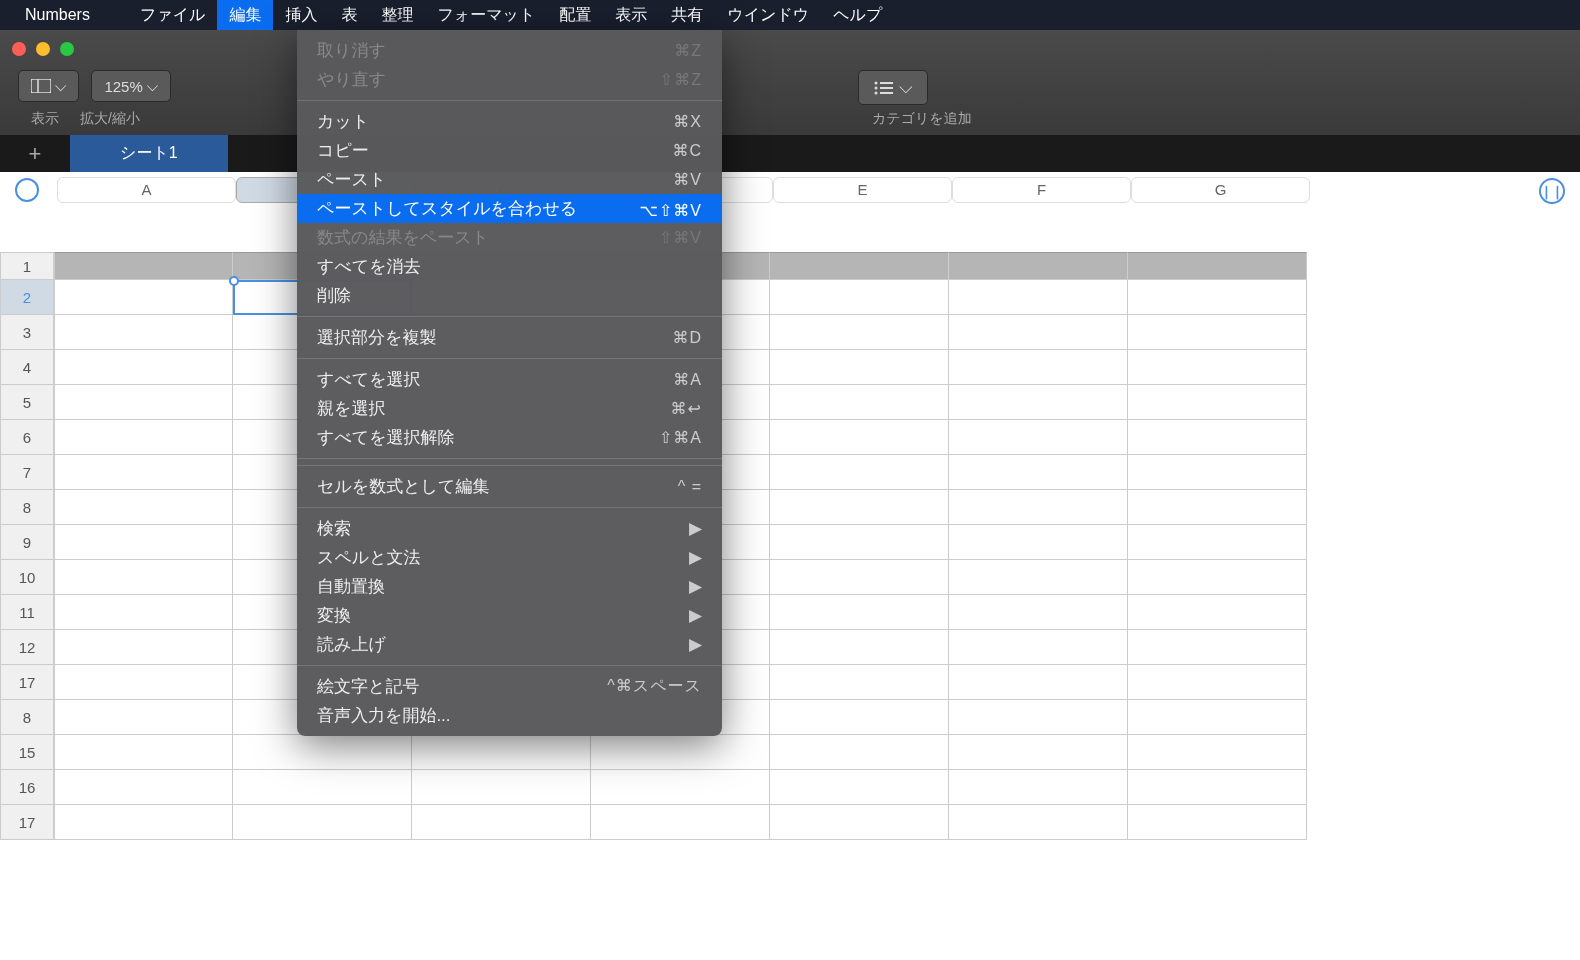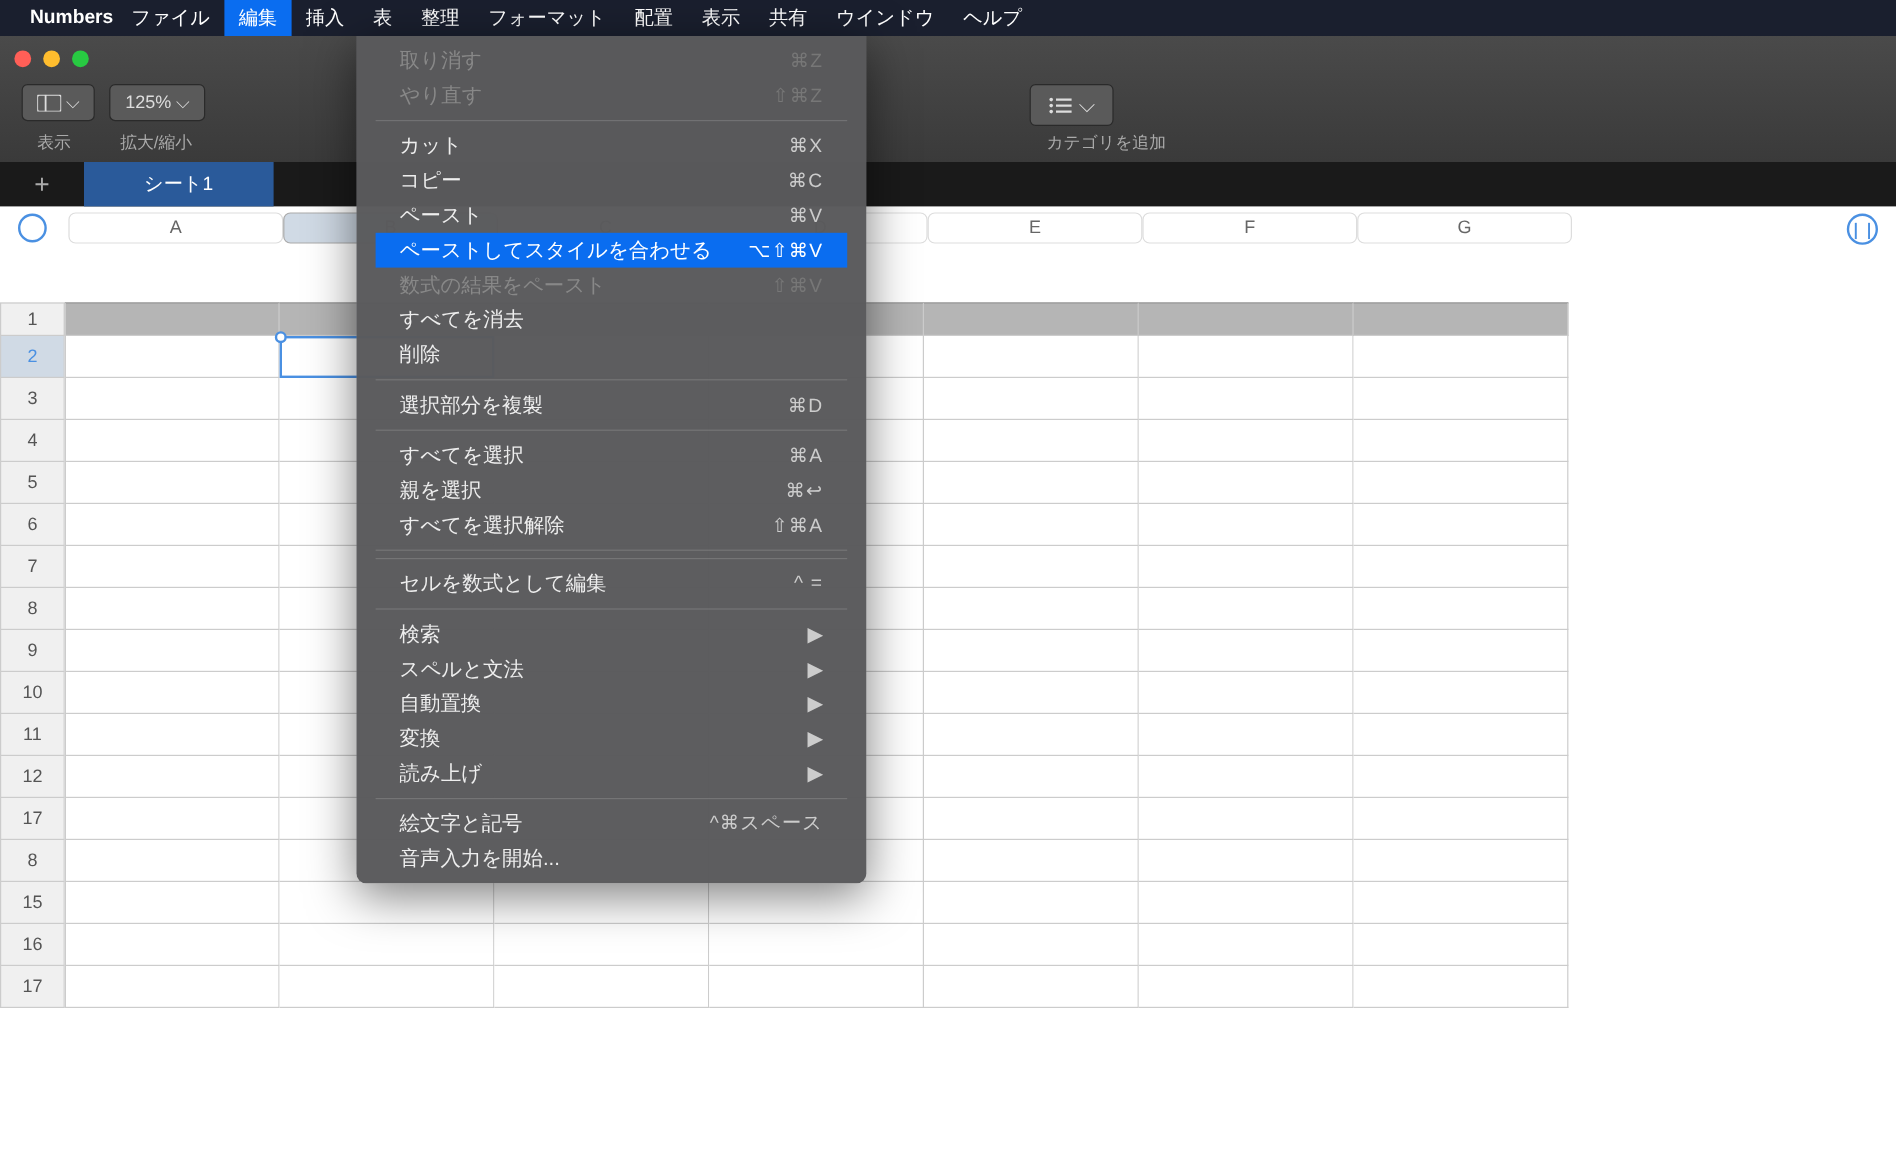--- a/index.html
+++ b/index.html
@@ -1,37 +1,37 @@
 <!DOCTYPE html>
 <html><head>
 <meta charset="utf-8">
 <style>
 * { margin: 0; padding: 0; box-sizing: border-box; font-family: -apple-system, "Hiragino Sans", sans-serif; }
 body { background: #fff; width: 1580px; height: 960px; overflow: hidden; }
 
 
 .menubar { background: #1a1f2e; height: 30px; display: flex; align-items: center; padding: 0 10px; color: #fff; font-size: 16px; }
 .apple-logo { font-size: 18px; margin-right: 15px; }
-.app-name { font-weight: 700; margin-right: 3px; }
+.app-name { font-weight: 400; margin-right: 38px; }
 .menu-item { padding: 20px 12px; cursor: pointer; }
 .menu-item.active { background: #0a6df0; }
 
 
 .toolbar { background: linear-gradient(#4a4a4a, #3a3a3a); height: 105px; position: relative; }
 .traffic-lights { position: absolute; top: 12px; left: 12px; display: flex; gap: 10px; }
 .light { width: 14px; height: 14px; border-radius: 50%; }
 .light.red { background: #ff5f57; }
 .light.yellow { background: #ffbd2e; }
 .light.green { background: #28ca42; }
 
 .toolbar-controls { position: absolute; top: 40px; left: 18px; display: flex; gap: 12px; align-items: center; }
 .tb-btn { background: #5a5a5a; border: 1px solid #2a2a2a; border-radius: 5px; color: #ddd; padding: 6px 12px; font-size: 15px; display: flex; align-items: center; gap: 4px; cursor: pointer; }
 .toolbar-label-row { position: absolute; top: 80px; left: 0; display: flex; color: #aaa; font-size: 14px; }
 .toolbar-label-row span:first-child { width: 70px; text-align: center; margin-left: 10px; }
-.toolbar-label-row span:last-child { width: 80px; text-align: right; }
+.toolbar-label-row span:last-child { width: 80px; text-align: left; }
 
 .toolbar-right-btn { position: absolute; top: 40px; left: 858px; background: #5a5a5a; border: 1px solid #2a2a2a; border-radius: 5px; color: #ddd; padding: 6px 14px; font-size: 18px; cursor: pointer; display:flex; align-items:center; gap:4px;}
 .toolbar-right-label { position: absolute; top: 80px; left: 872px; color: #aaa; font-size: 14px; }
 
 
 .sheet-tabs { background: #1a1a1a; height: 37px; display: flex; align-items: stretch; }
 .add-sheet { width: 70px; display: flex; align-items: center; justify-content: center; color: #aaa; font-size: 22px; cursor: pointer; }
 .sheet-tab { background: #2a5a9a; color: #fff; padding: 0 50px; display: flex; align-items: center; font-size: 16px; cursor: pointer; }
 
 
@@ -54,24 +54,24 @@
 .table-header-row { display: flex; }
 .table-header-row .cell { background: #b5b5b5; height: 28px; }
 .data-row { display: flex; }
 .cell { width: 179px; height: 35px; border-right: 1px solid #ccc; border-bottom: 1px solid #ccc; background: #fff; }
 .cell.first-col { border-left: 1px solid #ccc; }
 .cell.selected { border: 2px solid #4a90e2; position: relative; }
 .sel-handle { position: absolute; width: 10px; height: 10px; background: #fff; border: 2px solid #4a90e2; border-radius: 50%; }
 .sel-handle.tl { top: -6px; left: -6px; }
 
 
-.dropdown { position: absolute; top: 30px; left: 297px; width: 425px; background: rgba(90,90,92,0.98); border-radius: 0 0 8px 8px; box-shadow: 0 10px 40px rgba(0,0,0,0.5); z-index: 1000; padding: 6px 16px; }
+.dropdown { position: absolute; top: 30px; left: 297px; width: 425px; background: rgba(90,90,92,0.98); border-radius: 0 0 8px 8px; box-shadow: 0 10px 40px rgba(0,0,0,0.5); z-index: 1000; padding: 6px 0; }
 .dd-item { display: flex; justify-content: space-between; align-items: center; padding: 3px 20px; color: #eee; font-size: 17px; cursor: pointer; }
 .dd-item.disabled { color: #888; }
-.dd-item.highlighted { background: #0a6df0; color: #fff; }
+.dd-item.highlighted { background: #0a6df0; color: #fff; align-items: flex-end; }
 .dd-shortcut { color: #ccc; font-size: 16px; letter-spacing: 1px; }
 .dd-item.disabled .dd-shortcut { color: #777; }
 .dd-item.highlighted .dd-shortcut { color: #fff; }
 .dd-sep { height: 1px; background: rgba(255,255,255,0.15); margin: 6px 0; }
 .dd-arrow { color: #ccc; }
 </style>
 </head>
 <body>
 
 <div class="menubar">

